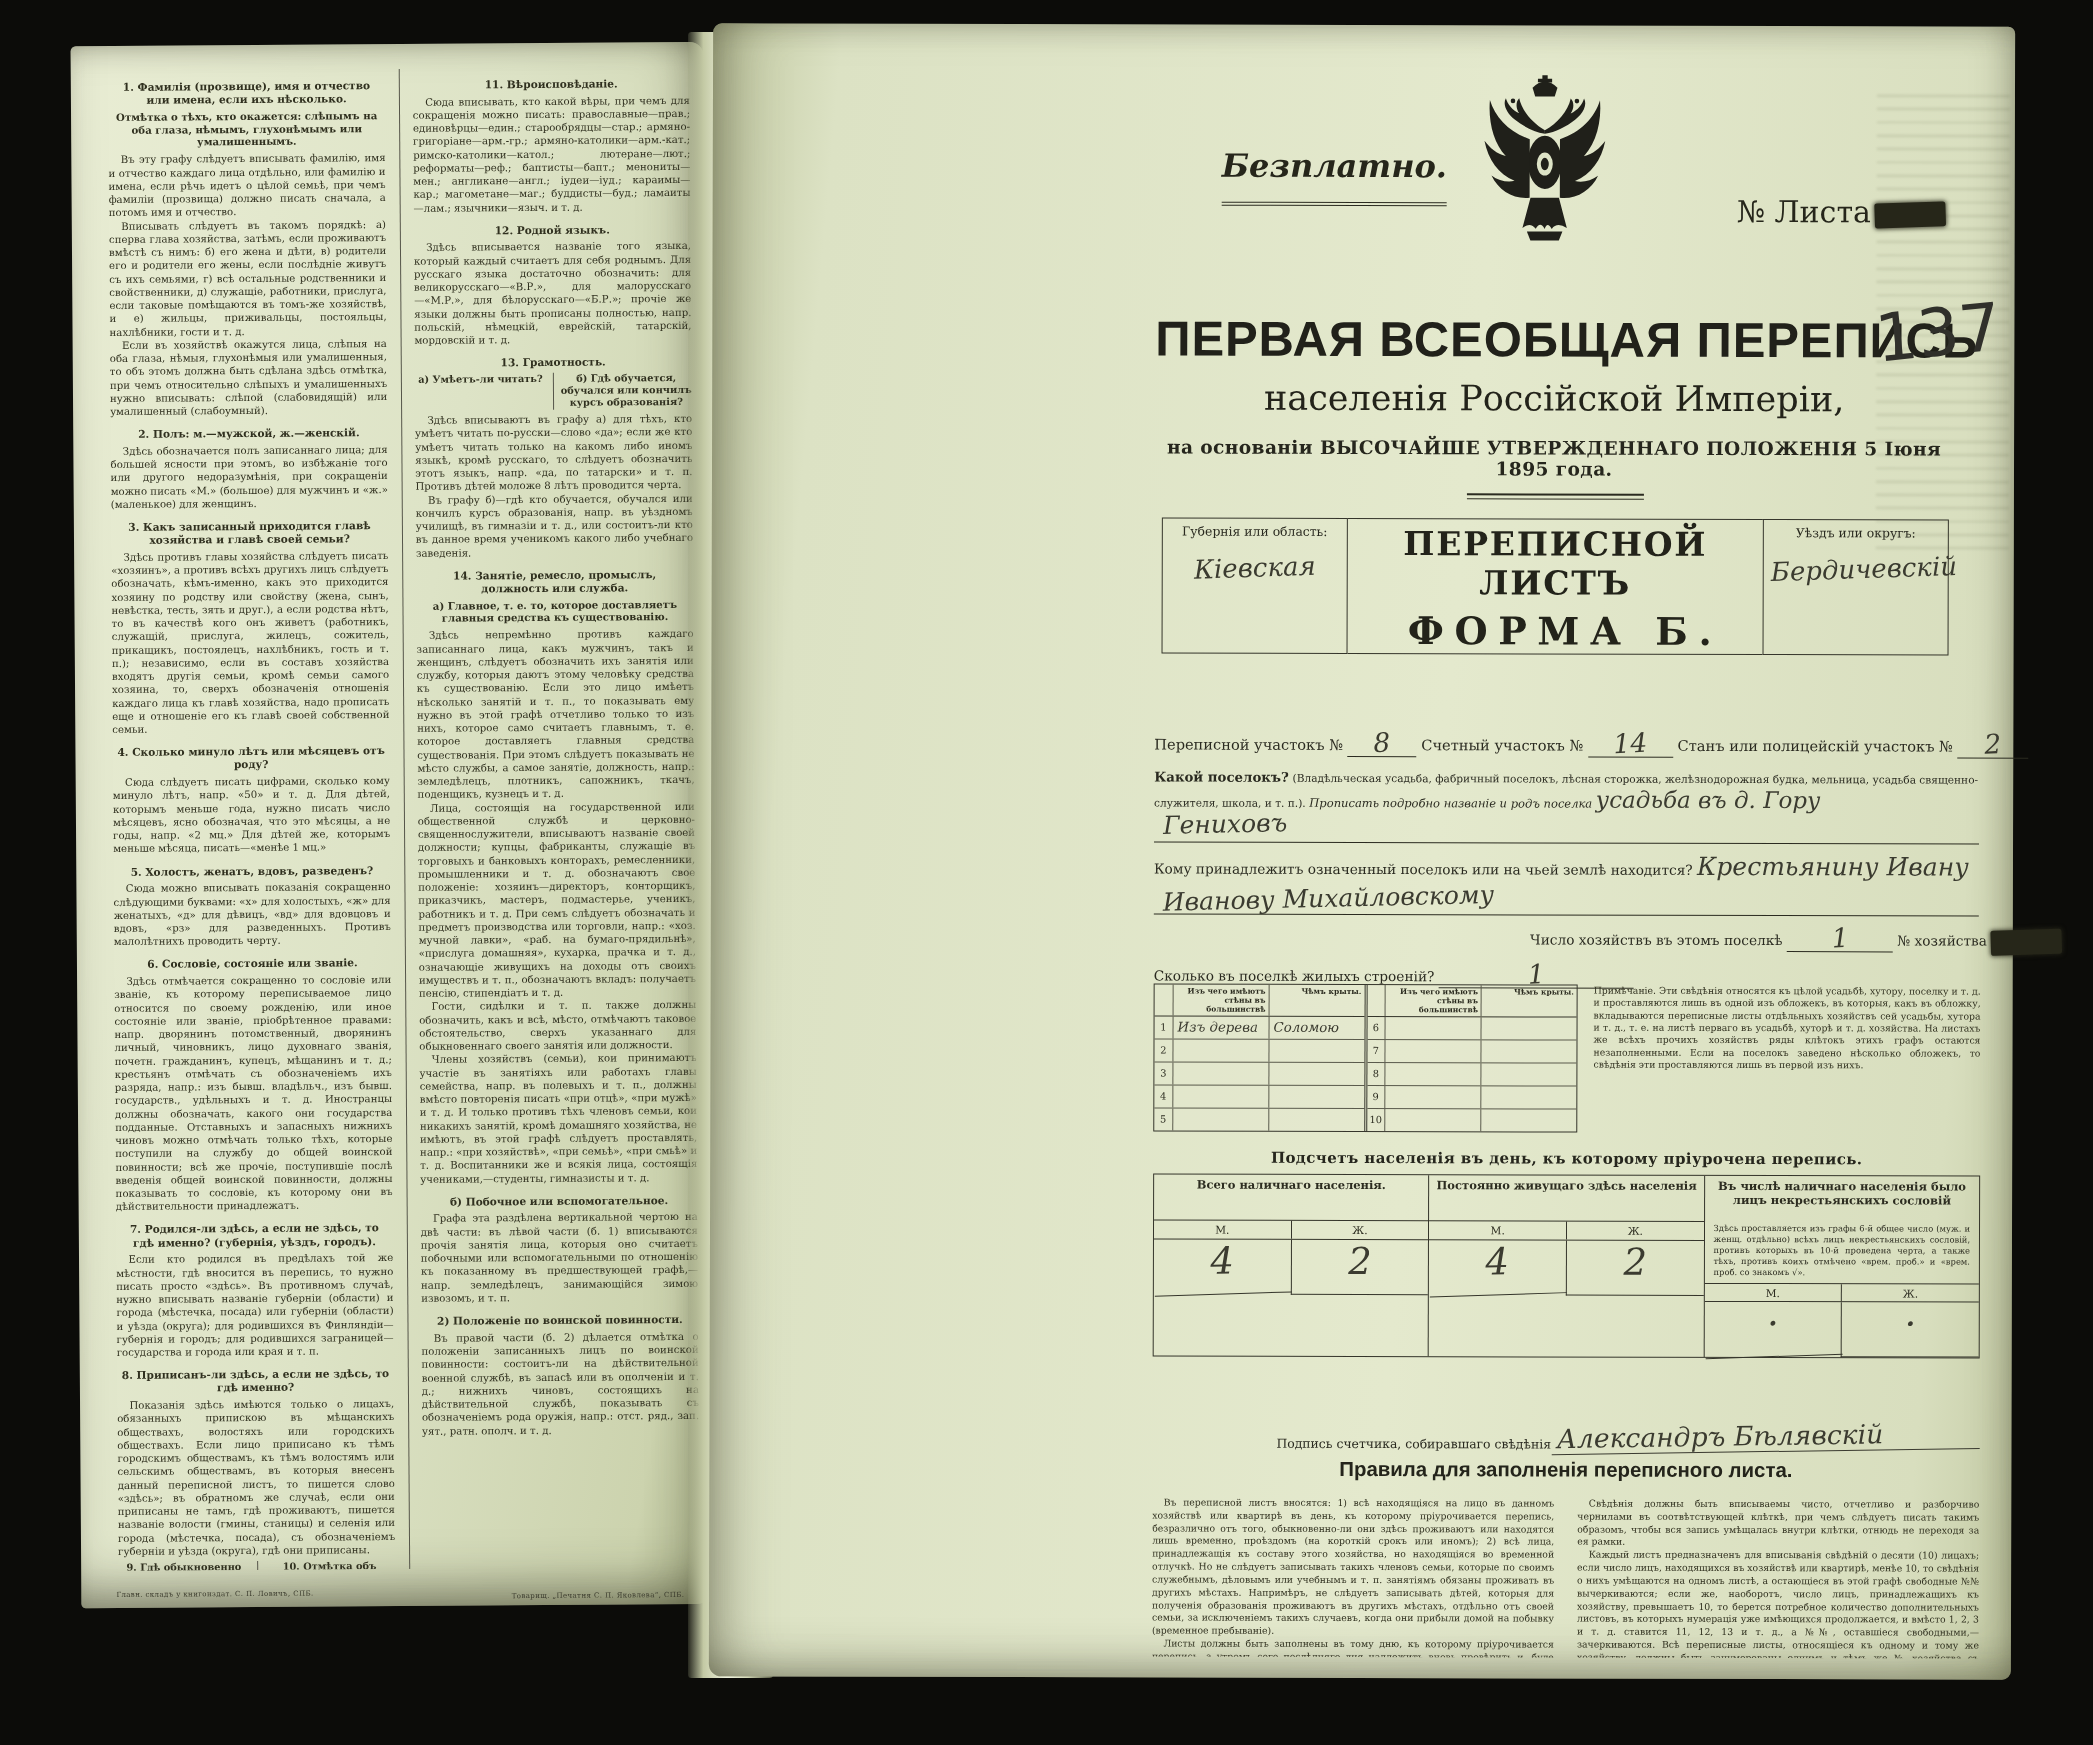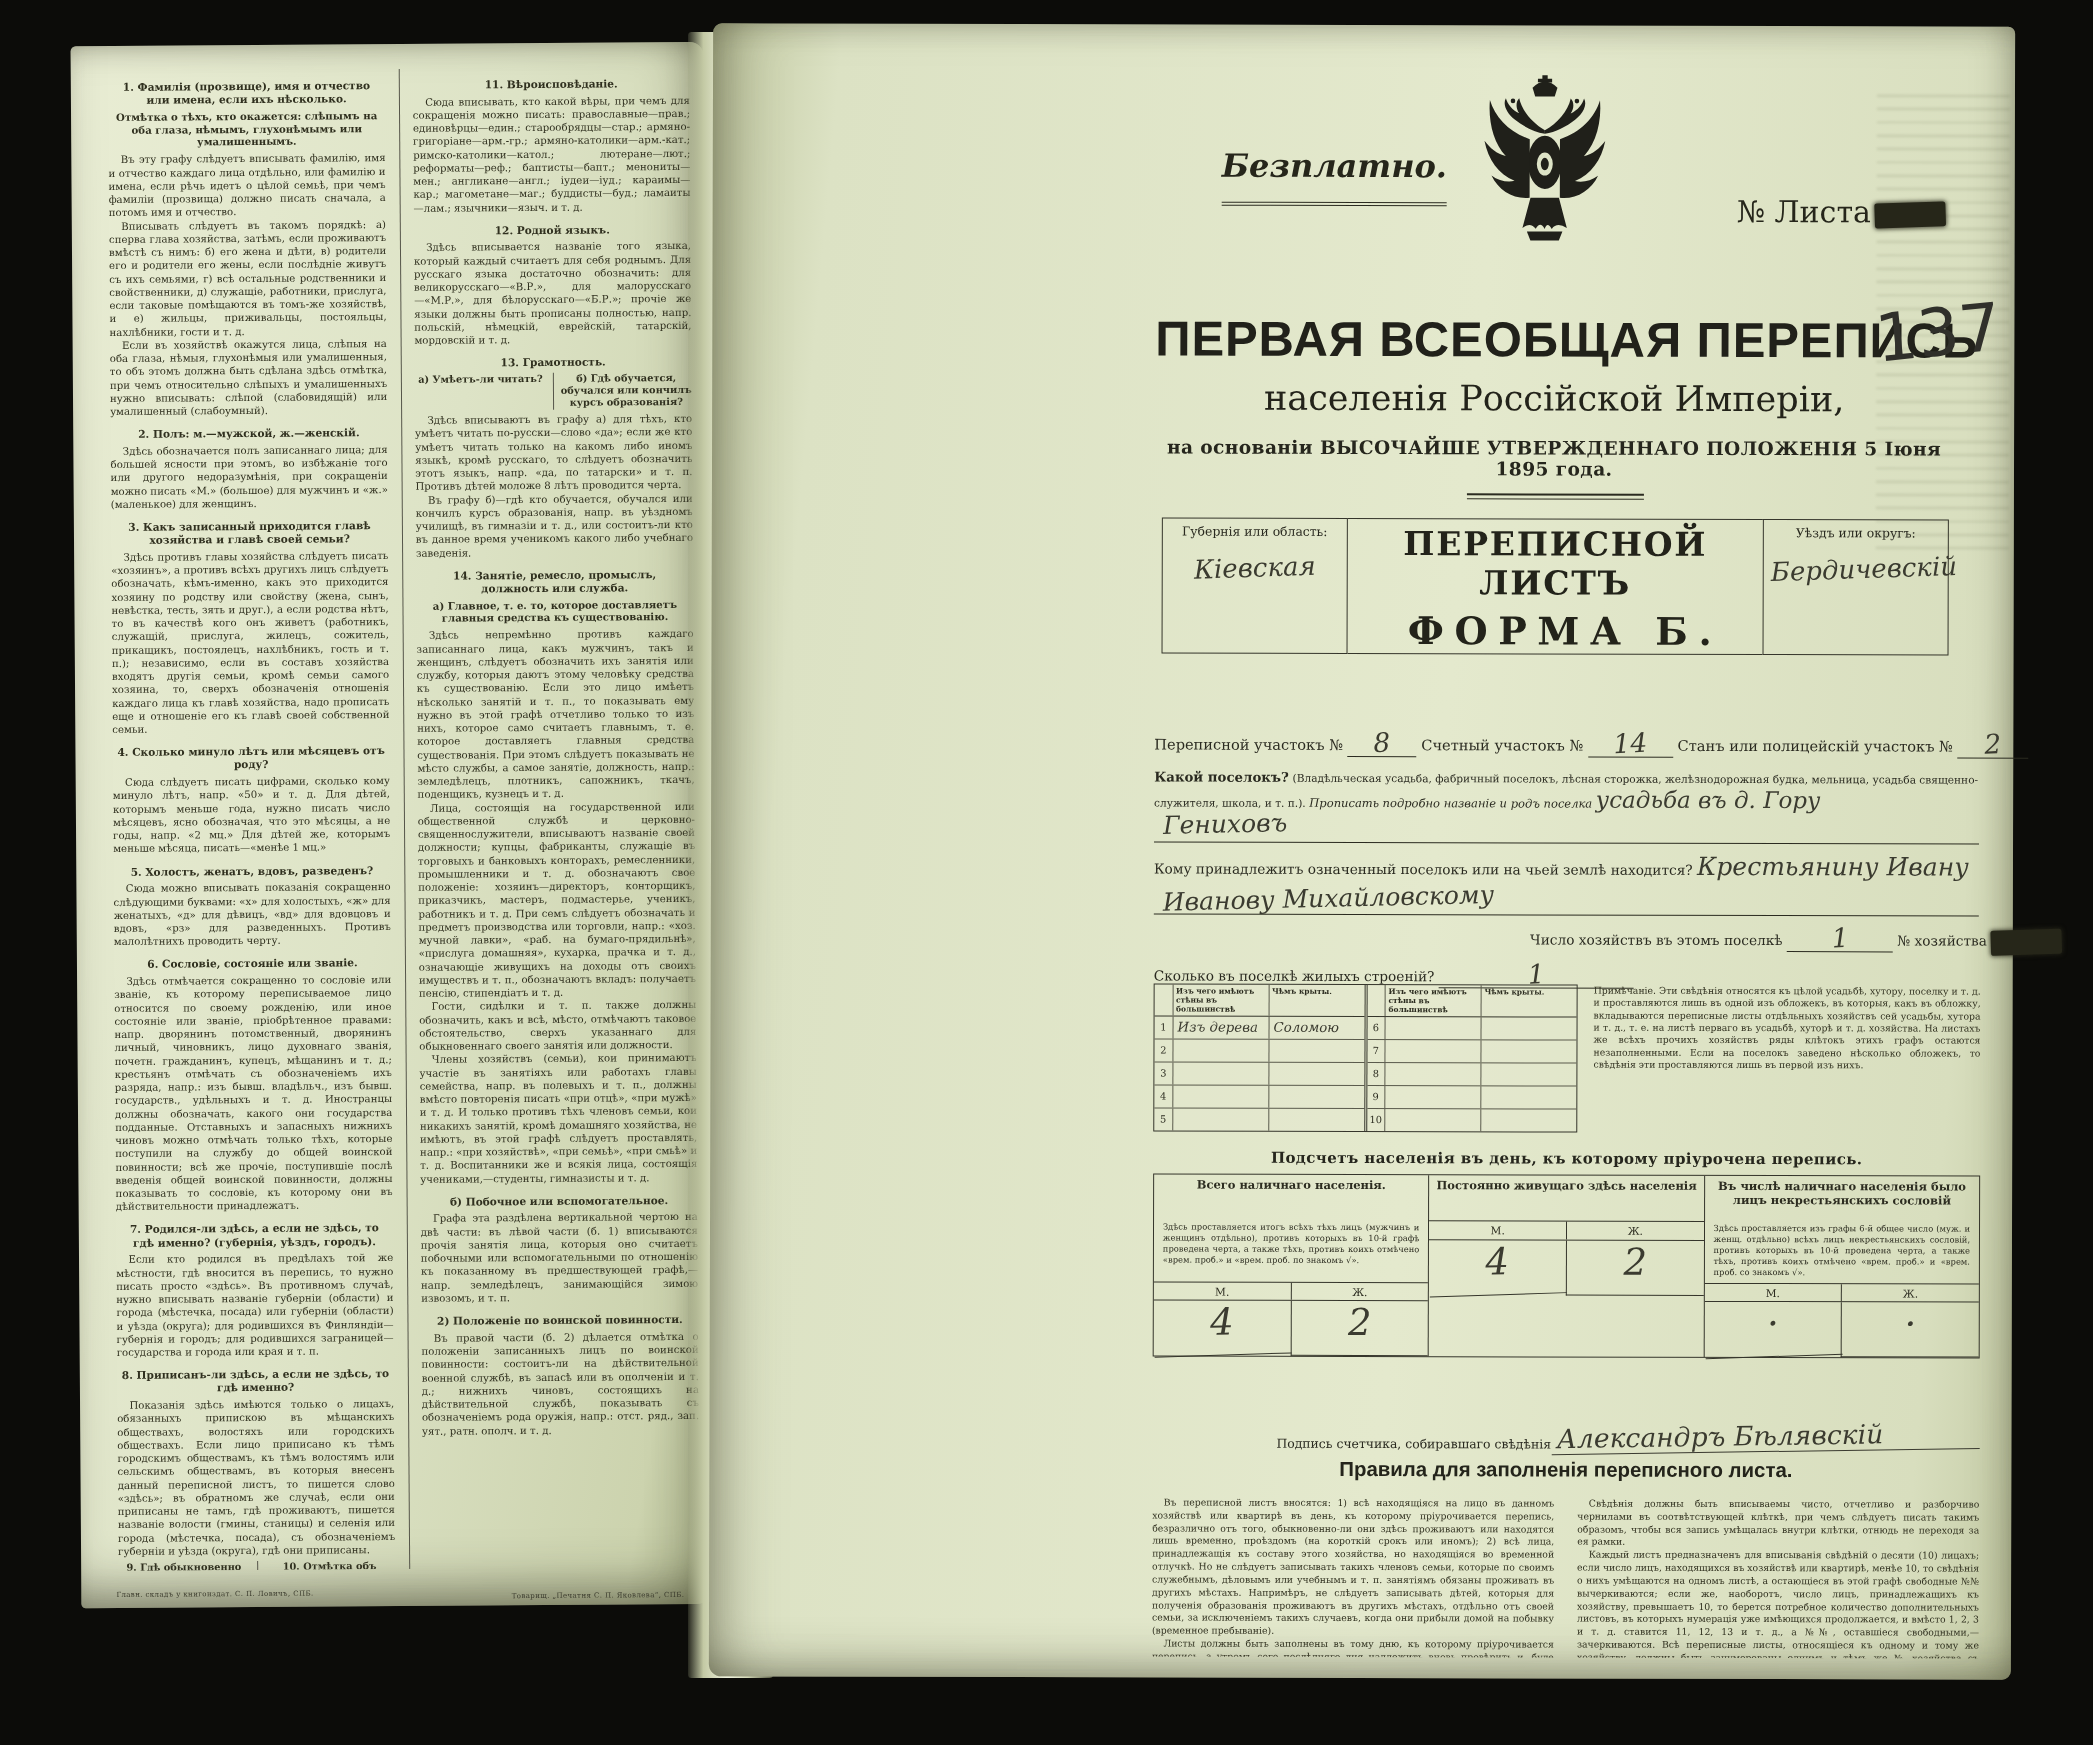--- a/index.html
+++ b/index.html
@@ -79,21 +79,21 @@
   .owner .hwline{margin-top:3.5px;}
   .chislo{position:absolute;left:0;top:894px;width:825px;font-size:13.7px;white-space:nowrap;color:#2a2a20;}
   .chislo .indent{display:inline-block;width:372px;}
   .skolko{position:absolute;left:0;top:931px;width:825px;font-size:13.7px;color:#2a2a20;}
   
   .btable{position:absolute;left:0;top:959px;width:424px;border:1.8px solid #35352b;display:flex;box-sizing:border-box;background:rgba(255,255,255,.04);}
   .bhalf{flex:1;display:flex;flex-direction:column;}
   .bhalf+.bhalf{border-left:3.5px double #35352b;}
   .bhead{display:flex;border-bottom:0.9px solid #35352b;min-height:30px;}
   .bhead .bnum{border-right:0.9px solid #5a5a4c;}
-  .bh-cell{flex:1;font-size:7.5px;font-weight:700;text-align:left;line-height:1.2;padding:1.8px 2.7px;}
+  .bh-cell{flex:1;font-size:7.5px;font-weight:700;text-align:right;line-height:1.2;padding:1.8px 2.7px;}
   .bh-cell+.bh-cell{border-left:0.9px solid #5a5a4c;}
   .brow{display:flex;border-bottom:0.9px solid #5a5a4c;height:22px;align-items:center;}
   .brow:last-child{border-bottom:none;}
   .bnum{width:17.7px;font-size:9.8px;text-align:center;flex:none;border-right:0.9px solid #5a5a4c;align-self:stretch;display:flex;align-items:center;justify-content:center;}
   .bcell{flex:1;align-self:stretch;display:flex;align-items:center;padding-left:4.4px;font-size:13.3px;}
   .bcell+.bcell{border-left:0.9px solid #5a5a4c;}
   .bcell .hw, .bcell{font-style:italic;color:#3b3b30;}
   .remark{position:absolute;left:440px;top:959px;width:387px;font-size:9.3px;line-height:1.33;text-align:justify;color:#30301f;}
   .remark b{font-weight:400;}
   
@@ -441,21 +441,20 @@
       <b>Примѣчаніе.</b>
       <span>Эти свѣдѣнія относятся къ цѣлой усадьбѣ, хутору, поселку и т. д. и проставляются лишь въ одной изъ обложекъ, въ которыя, какъ въ обложку, вкладываются переписные листы отдѣльныхъ хозяйствъ сей усадьбы, хутора и т. д., т. е. на листѣ перваго въ усадьбѣ, хуторѣ и т. д. хозяйства. На листахъ же всѣхъ прочихъ хозяйствъ ряды клѣтокъ этихъ графъ остаются незаполненными. Если на поселокъ заведено нѣсколько обложекъ, то свѣдѣнія эти проставляются лишь въ первой изъ нихъ.</span>
     </div>
 
     <div class="pc-title-line">Подсчетъ населенія въ день, къ которому пріурочена перепись.</div>
 
     <div class="pc-table">
 
         <div class="pc-group">
           <div class="pc-title">Всего наличнаго населенія.</div>
-          <div class="pc-note">Здѣсь проставляется итогъ всѣхъ тѣхъ лицъ (мужчинъ и женщинъ отдѣльно), противъ которыхъ въ 10-й графѣ проведена черта, а также тѣхъ, противъ коихъ отмѣчено «врем. проб.» и «врем. проб. по знакомъ √».</div>
           <div class="pc-mj">
             <span>М.</span>
             <span>Ж.</span>
           </div>
           <div class="pc-vals">
             <span>4</span>
             <span>2</span>
           </div>
         </div>
 

